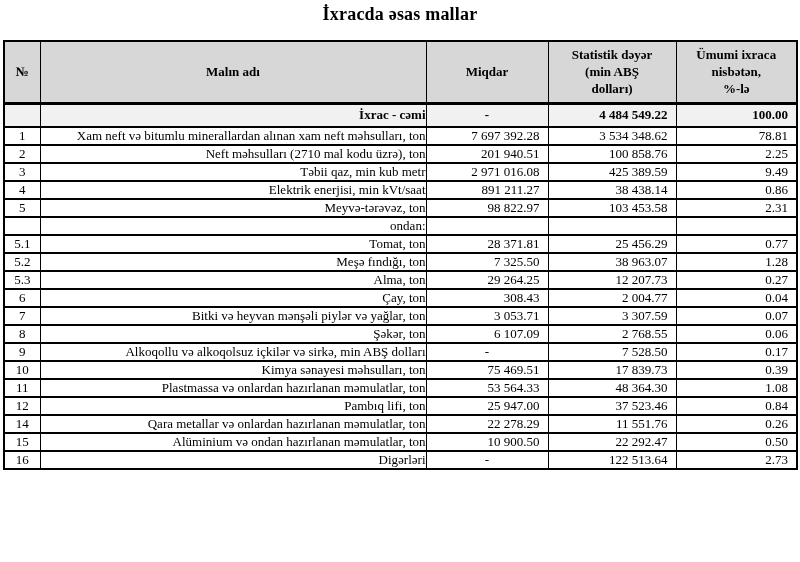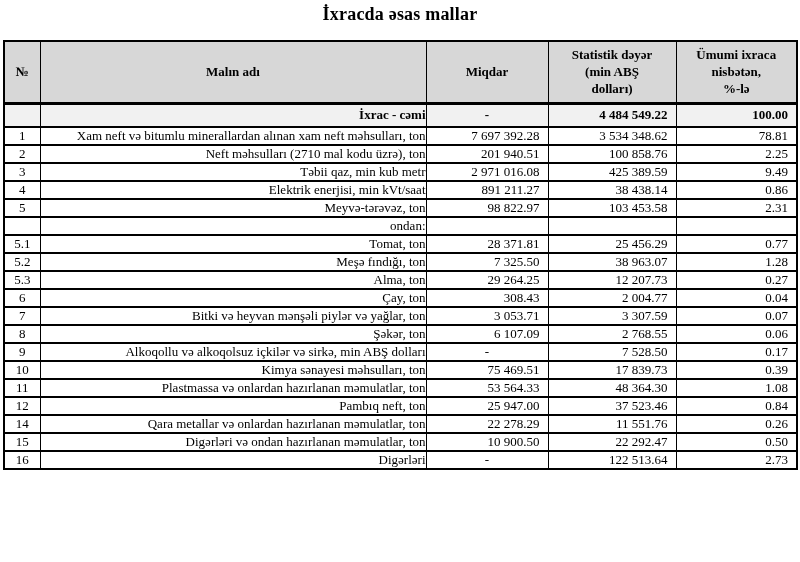--- a/index.html
+++ b/index.html
@@ -203,35 +203,35 @@
         </tr>
         <tr>
           <td class="c-no">11</td>
           <td class="c-name">Plastmassa və onlardan hazırlanan məmulatlar, ton</td>
           <td class="c-num">53 564.33</td>
           <td class="c-num">48 364.30</td>
           <td class="c-num">1.08</td>
         </tr>
         <tr>
           <td class="c-no">12</td>
-          <td class="c-name">Pambıq neft, ton</td>
+          <td class="c-name">Pambıq lifi, ton</td>
           <td class="c-num">25 947.00</td>
           <td class="c-num">37 523.46</td>
           <td class="c-num">0.84</td>
         </tr>
         <tr>
           <td class="c-no">14</td>
           <td class="c-name">Qara metallar və onlardan hazırlanan məmulatlar, ton</td>
           <td class="c-num">22 278.29</td>
           <td class="c-num">11 551.76</td>
           <td class="c-num">0.26</td>
         </tr>
         <tr>
           <td class="c-no">15</td>
-          <td class="c-name">Digərləri və ondan hazırlanan məmulatlar, ton</td>
+          <td class="c-name">Alüminium və ondan hazırlanan məmulatlar, ton</td>
           <td class="c-num">10 900.50</td>
           <td class="c-num">22 292.47</td>
           <td class="c-num">0.50</td>
         </tr>
         <tr>
           <td class="c-no">16</td>
           <td class="c-name">Digərləri</td>
           <td class="c-num dash">-</td>
           <td class="c-num">122 513.64</td>
           <td class="c-num">2.73</td>

